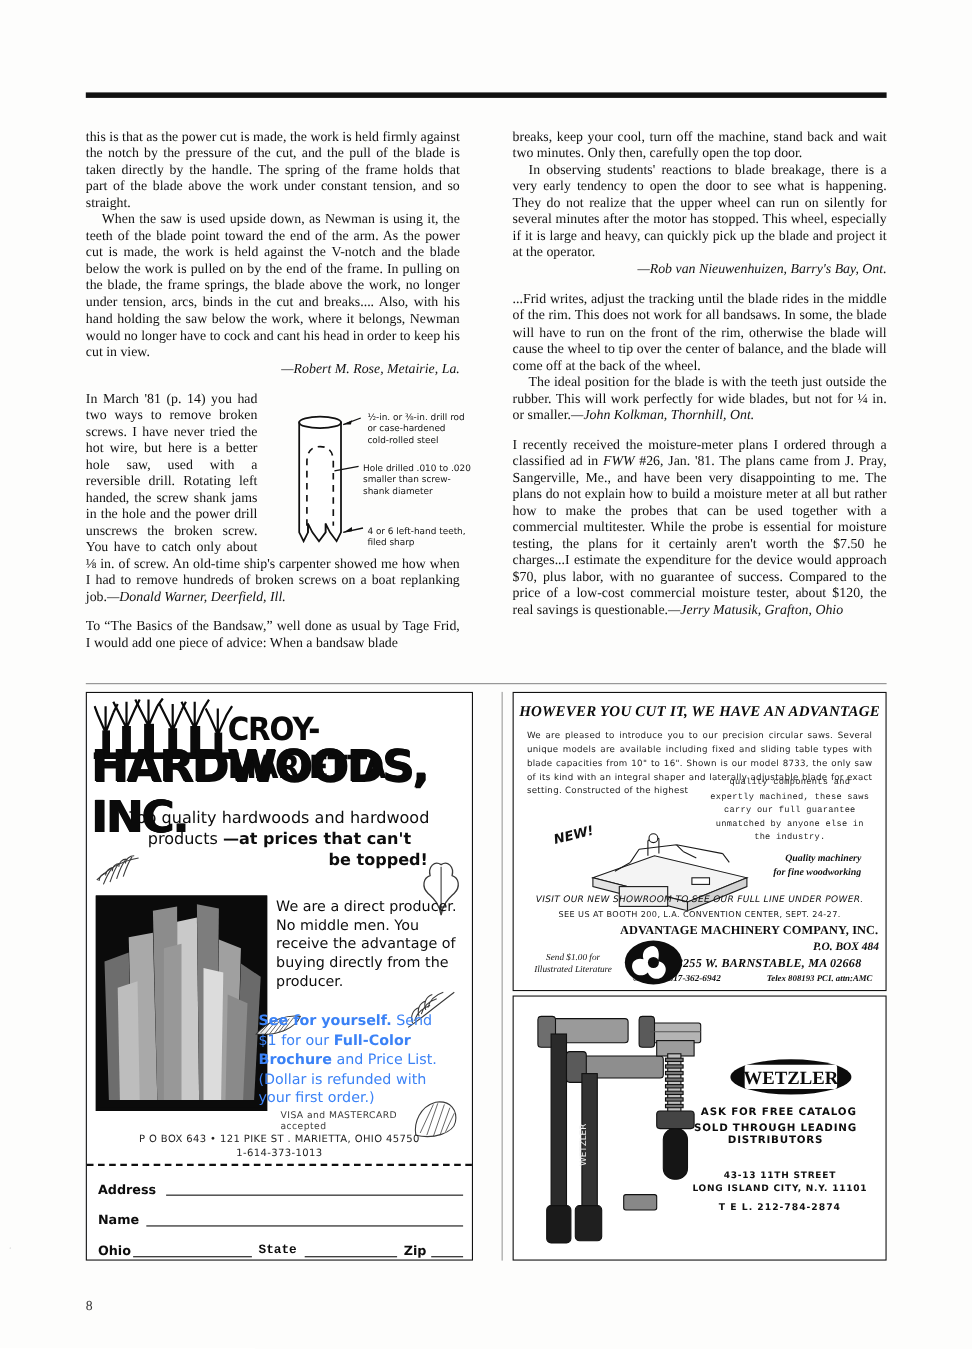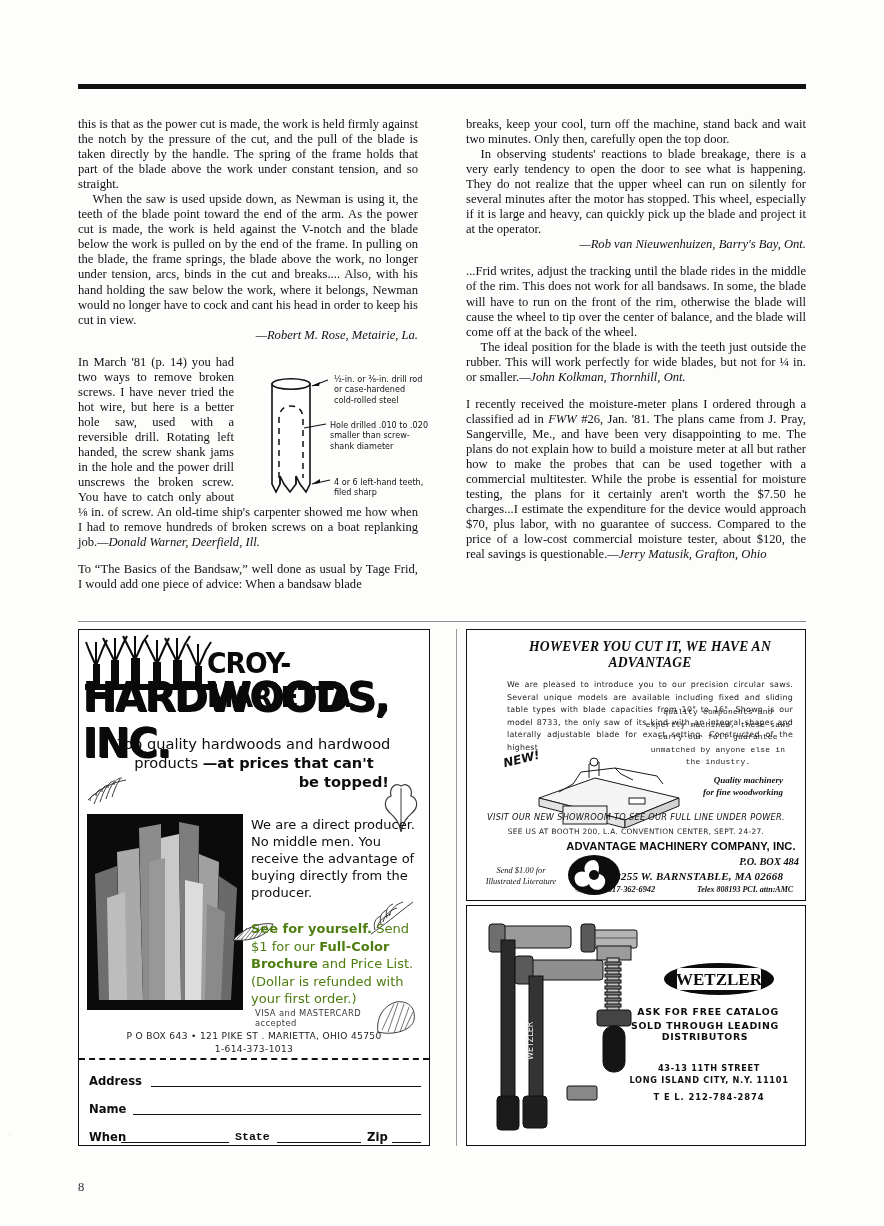--- a/index.html
+++ b/index.html
@@ -187,27 +187,27 @@
     left: 172px;
     top: 186px;
     width: 168px;
     font-family: "DejaVu Sans", sans-serif;
     font-size: 13px;
     line-height: 17px;
     color: #0d0d0d;
   }
   .croy-body2 {
     position: absolute;
-    left: 172px;
+    left: 156px;
     top: 290px;
     width: 172px;
     font-family: "DejaVu Sans", sans-serif;
     font-size: 13px;
     line-height: 17.5px;
-    color: #4d7c0f;
+    color: #3b82f6;
   }
   .croy-body2 .b { font-weight: bold; }
   .croy-visa {
     position: absolute;
     left: 176px;
     top: 378px;
     font-family: "DejaVu Sans", sans-serif;
     font-size: 8.4px;
     line-height: 10px;
     color: #3a3a3a;
@@ -249,21 +249,20 @@
   
   .ad-adv {
     position: absolute;
     left: 466px;
     top: 629px;
     width: 340px;
     height: 272px;
     border: 1.6px solid #111;
     background: #fff;
     box-sizing: border-box;
-    padding-left: 28px;
   }
   .adv-head {
     margin-top: 9px;
     text-align: center;
     font-family: "Liberation Serif", serif;
     font-style: italic;
     font-weight: bold;
     font-size: 13.6px;
     letter-spacing: 0.2px;
     color: #0d0d0d;
@@ -338,21 +337,21 @@
     font-family: "DejaVu Sans", sans-serif;
     font-size: 7.4px;
     letter-spacing: 0.35px;
     color: #1b1b1b;
   }
   .adv-company {
     position: absolute;
     left: 96px; right: 6px;
     top: 210px;
     text-align: center;
-    font-family: Liberation Sans, sans-serif;
+    font-family: Liberation Serif, serif;
     font-weight: bold;
     font-size: 11.2px;
     color: #0d0d0d;
     letter-spacing: 0.1px;
   }
   .adv-pobox {
     position: absolute;
     left: 130px; right: 6px;
     top: 226px;
     text-align: right;
@@ -694,21 +693,21 @@
     <div class="croy-form">
       <div class="form-row">
         <span class="lab">Address</span>
         <span class="rule" style="left:62px; right:0; top:16px;"></span>
       </div>
       <div class="form-row">
         <span class="lab">Name</span>
         <span class="rule" style="left:44px; right:0; top:16px;"></span>
       </div>
       <div class="form-row">
-        <span class="lab">When</span>
+        <span class="lab">Ohio</span>
         <span class="rule" style="left:32px; width:108px; top:16px;"></span>
         <span class="lab2" style="left:146px;font-family:Liberation Mono, monospace;">State</span>
         <span class="rule" style="left:188px; width:84px; top:16px;"></span>
         <span class="lab2" style="left:278px;">Zip</span>
         <span class="rule" style="left:303px; right:0; top:16px;"></span>
       </div>
     </div>
   </div>
 
   <div class="ad-adv">

